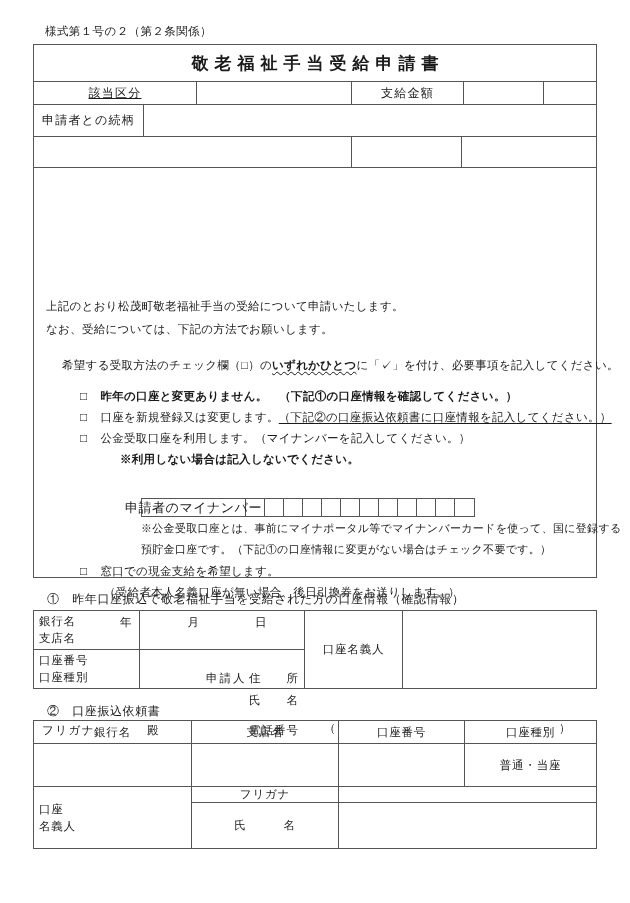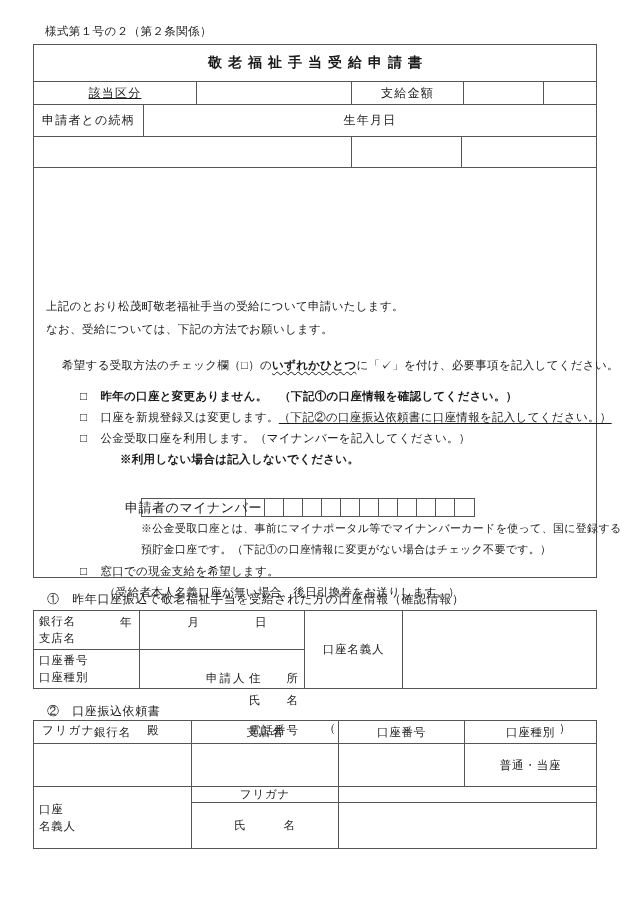--- a/index.html
+++ b/index.html
@@ -46,21 +46,21 @@
 
   
   .title-row {
     height: 36px;
     border-bottom: 1px solid #555;
     display: flex;
     align-items: center;
     justify-content: center;
   }
   .doc-title {
-    font-size: 14px;
+    font-size: 17px;
     font-weight: bold;
     letter-spacing: 6px;
     padding-left: 6px;
     white-space: nowrap;
   }
 
   
   .hdr-row {
     display: flex;
     border-bottom: 1px solid #555;
@@ -197,21 +197,20 @@
     <div class="hdr-row r1">
       <div class="cell vb c-r1-a">該当区分</div>
       <div class="cell vb c-r1-b"></div>
       <div class="cell vb c-r1-c">支給金額</div>
       <div class="cell vb c-r1-d"></div>
       <div class="cell c-r1-e"></div>
     </div>
 
     <div class="hdr-row r2">
       <div class="cell vb c-r2-b">申請者との続柄</div>
-      <div class="cell c-r2-c">生年月日</div>
     </div>
 
     <div class="hdr-row r3">
       <div class="cell vb c-r2-a"></div>
       <div class="cell vb c-r2-b"></div>
       <div class="cell c-r2-c"></div>
     </div>
 
     <div class="body-area">
 

